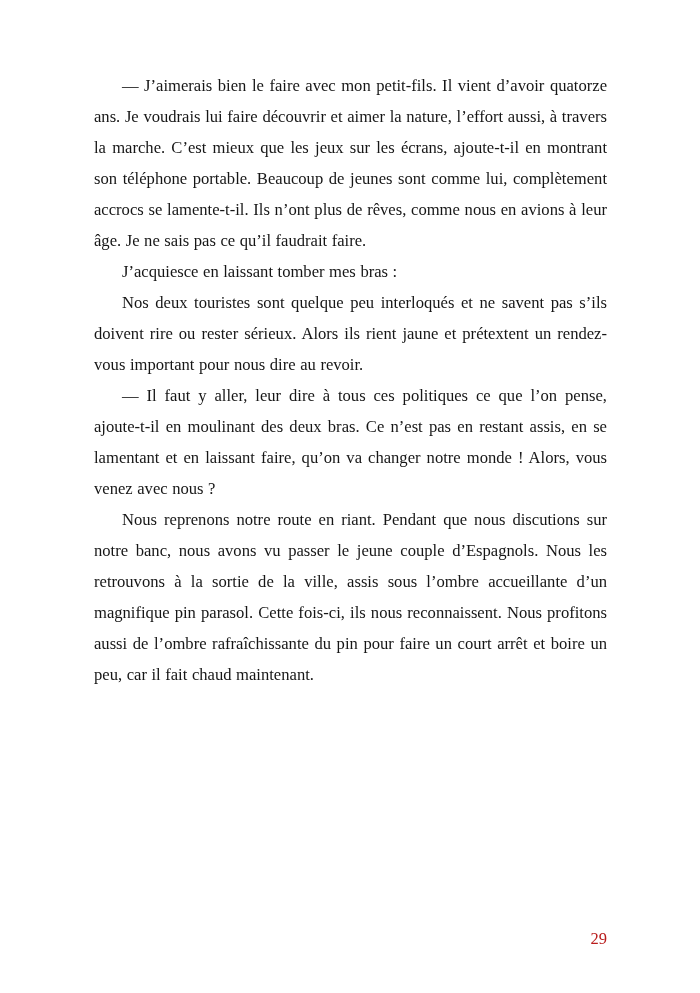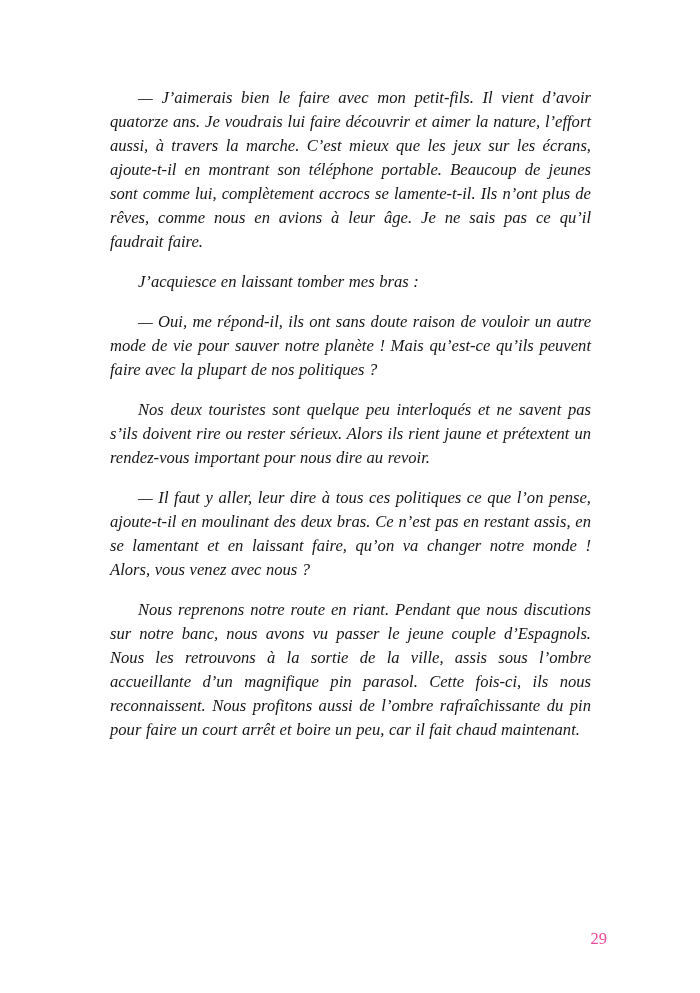--- a/index.html
+++ b/index.html
@@ -16,43 +16,41 @@
     position: relative;
     width: 700px;
     height: 993px;
     background: #ffffff;
     box-sizing: border-box;
     padding: 70px 93px 0 94px;
     font-family: "Liberation Serif", "DejaVu Serif", serif;
     color: #161616;
   }
   .text-block p {
-    margin: 16px;
+    margin: 0;
     padding: 0;
     text-indent: 28px;
     text-align: justify;
     font-size: 16.6px;
-    line-height: 24px;
+    line-height: 31px;
     word-spacing: 0.4px;
-    font-style: italic;
   }
   .page-number {
     position: absolute;
     right: 93px;
     bottom: 44px;
     font-size: 16.5px;
-    color: #ec4899;
+    color: #b91c1c;
   }
 </style>
 </head>
 <body>
 
 <div class="page">
   <div class="text-block">
     <p>— J’aimerais bien le faire avec mon petit-fils. Il vient d’avoir quatorze ans. Je voudrais lui faire découvrir et aimer la nature, l’effort aussi, à travers la marche. C’est mieux que les jeux sur les écrans, ajoute-t-il en montrant son téléphone portable. Beaucoup de jeunes sont comme lui, complètement accrocs se lamente-t-il. Ils n’ont plus de rêves, comme nous en avions à leur âge. Je ne sais pas ce qu’il faudrait faire.</p>
     <p>J’acquiesce en laissant tomber mes bras&nbsp;:</p>
-    <p>— Oui, me répond-il, ils ont sans doute raison de vouloir un autre mode de vie pour sauver notre planète&nbsp;! Mais qu’est-ce qu’ils peuvent faire avec la plupart de nos politiques&nbsp;?</p>
     <p>Nos deux touristes sont quelque peu interloqués et ne savent pas s’ils doivent rire ou rester sérieux. Alors ils rient jaune et prétextent un rendez-vous important pour nous dire au revoir.</p>
     <p>— Il faut y aller, leur dire à tous ces politiques ce que l’on pense, ajoute-t-il en moulinant des deux bras. Ce n’est pas en restant assis, en se lamentant et en laissant faire, qu’on va changer notre monde&nbsp;! Alors, vous venez avec nous&nbsp;?</p>
     <p>Nous reprenons notre route en riant. Pendant que nous discutions sur notre banc, nous avons vu passer le jeune couple d’Espagnols. Nous les retrouvons à la sortie de la ville, assis sous l’ombre accueillante d’un magnifique pin parasol. Cette fois-ci, ils nous reconnaissent. Nous profitons aussi de l’ombre rafraîchissante du pin pour faire un court arrêt et boire un peu, car il fait chaud maintenant.</p>
   </div>
   <div class="page-number">29</div>
 </div>
 
 </body></html>

